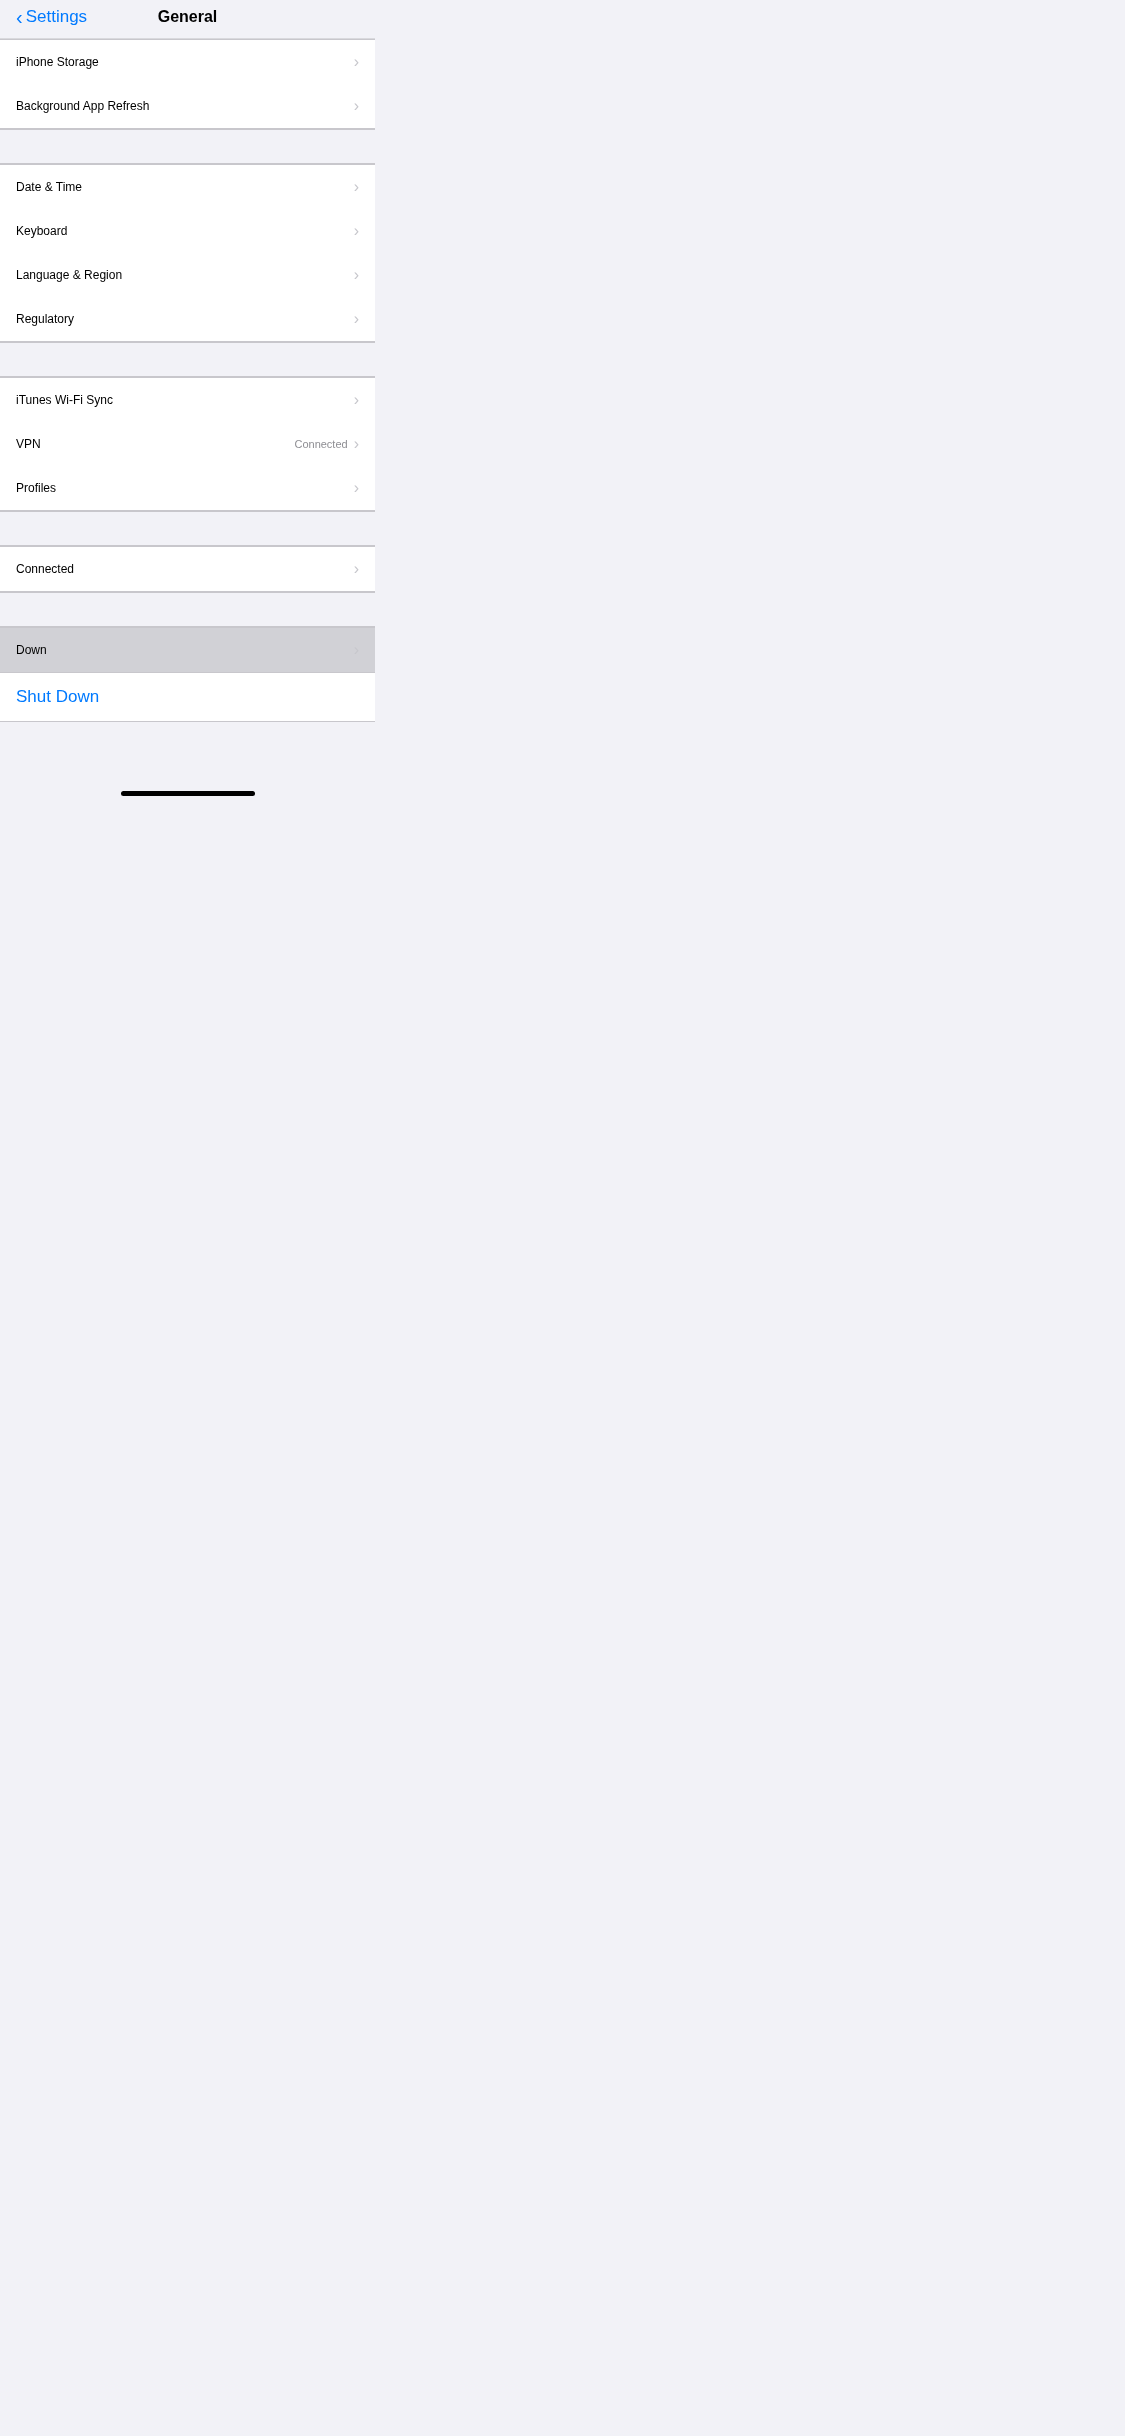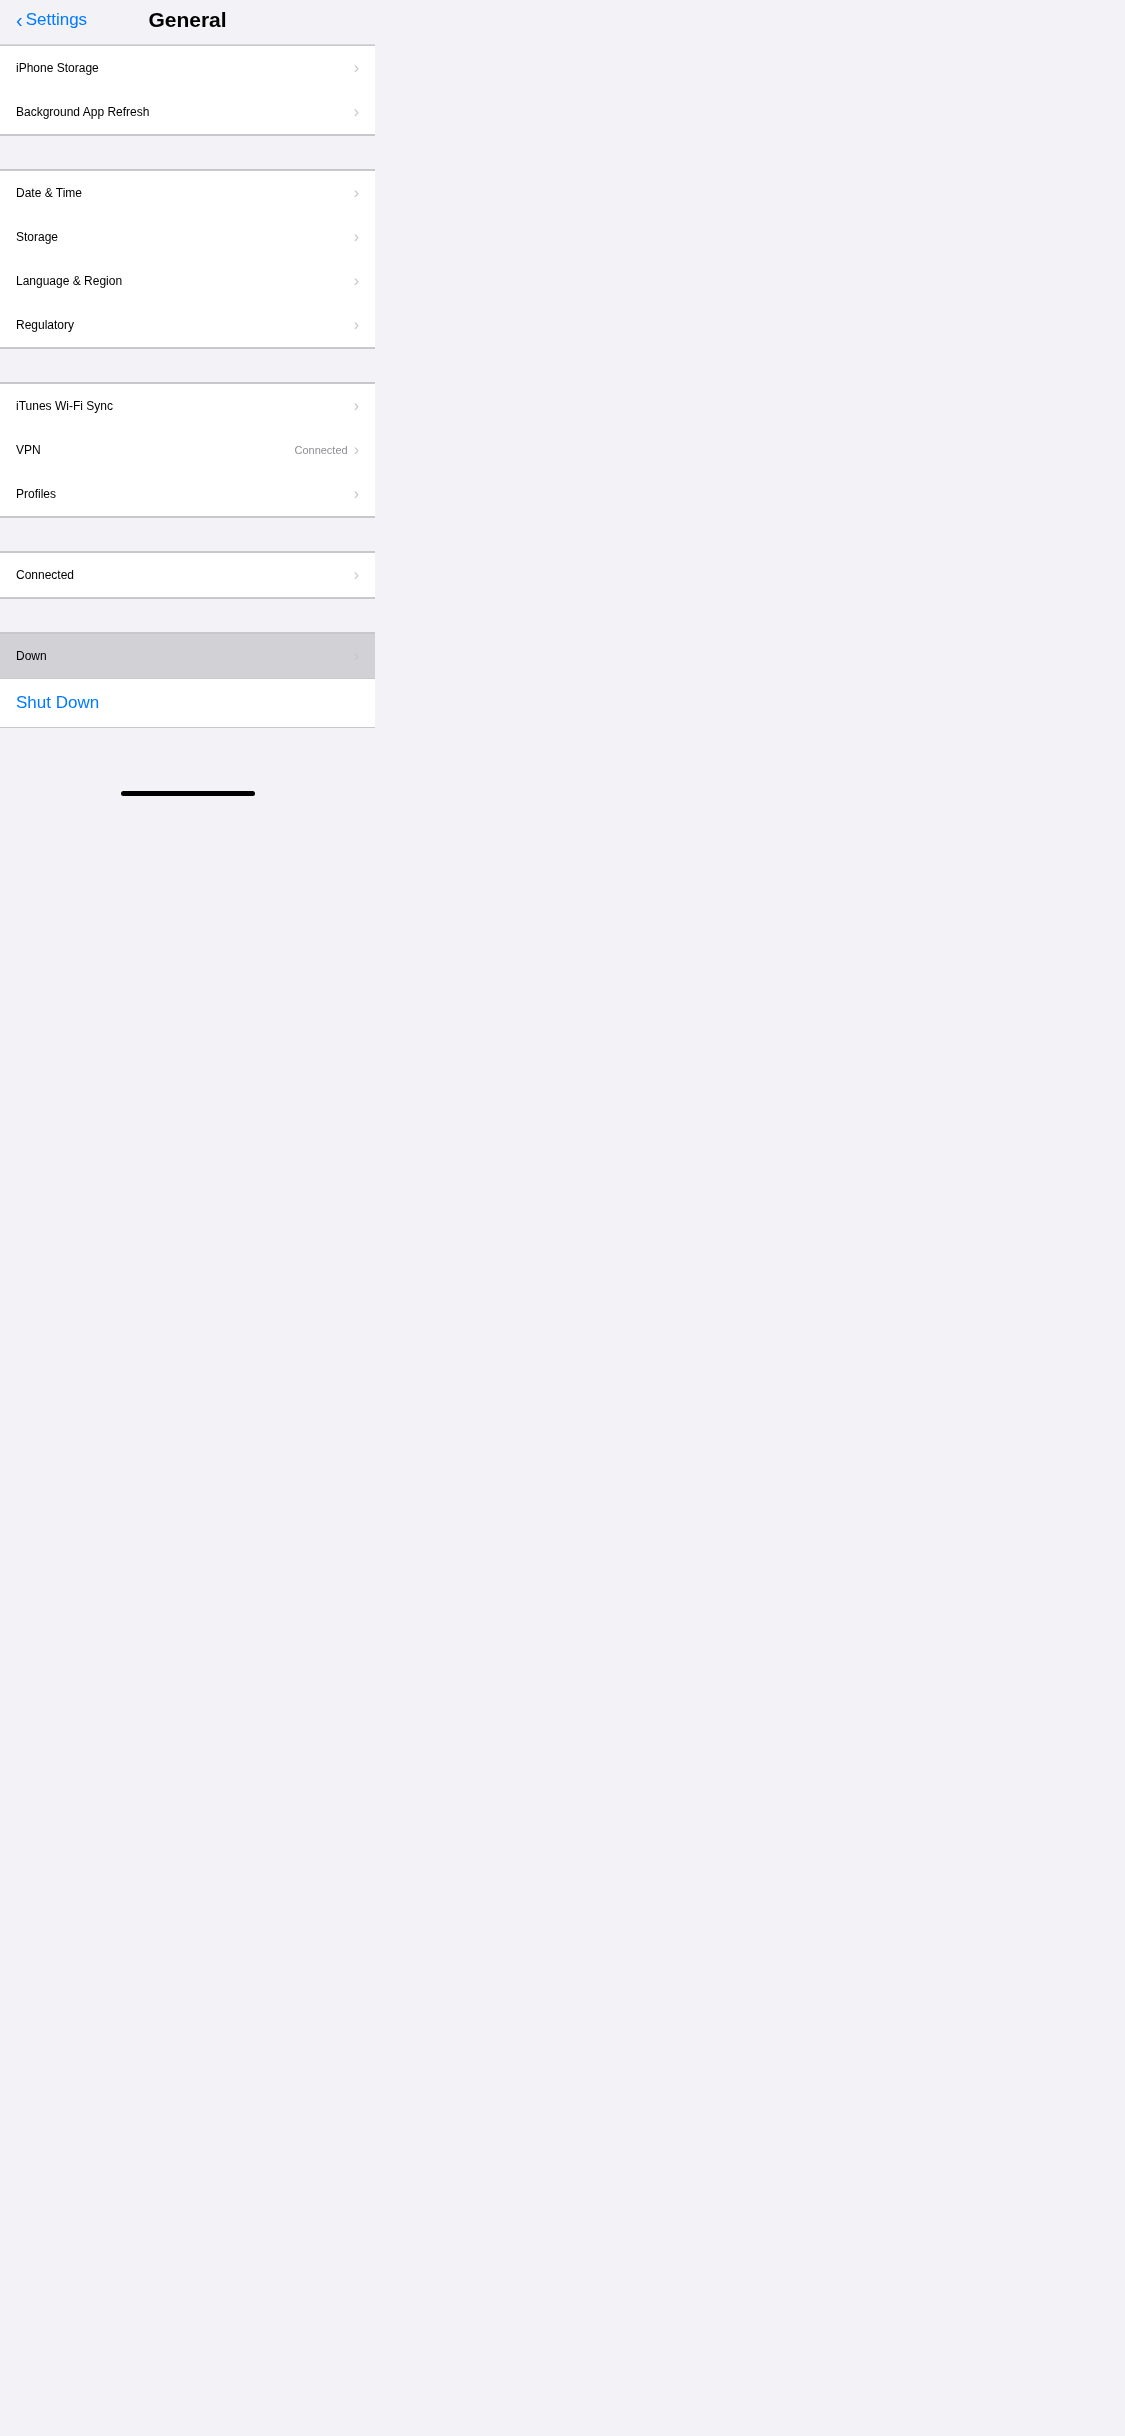--- a/index.html
+++ b/index.html
@@ -97,21 +97,21 @@
       gap: 3px;
       text-decoration: none;
       cursor: pointer;
     }
     .nav-back-chevron {
       font-size: 20px;
       font-weight: 300;
       line-height: 1;
     }
     .nav-title {
-      font-size: 21px;
+      font-size: 16px;
       font-weight: 600;
       color: #000;
     }
 
     
     .settings-section {
       background: #fff;
       border-top: 1px solid #c8c7cc;
       border-bottom: 1px solid #c8c7cc;
       margin-bottom: 0;
@@ -248,21 +248,21 @@
     <div class="section-gap"></div>
 
     <div class="settings-section">
       <div class="settings-row">
         <span class="row-label">Date &amp; Time</span>
         <div class="row-right">
           <span class="chevron-right">›</span>
         </div>
       </div>
       <div class="settings-row">
-        <span class="row-label">Storage</span>
+        <span class="row-label">Keyboard</span>
         <div class="row-right">
           <span class="chevron-right">›</span>
         </div>
       </div>
       <div class="settings-row">
         <span class="row-label">Language &amp; Region</span>
         <div class="row-right">
           <span class="chevron-right">›</span>
         </div>
       </div>

